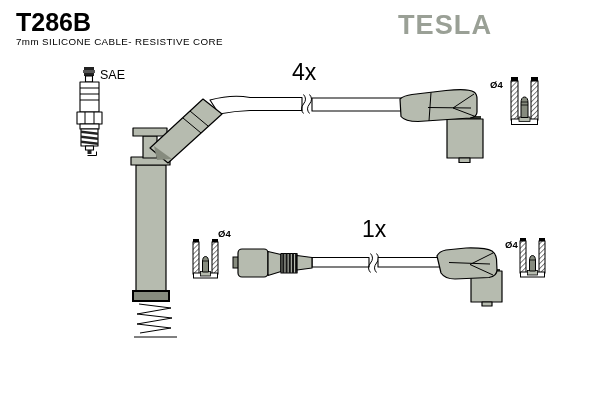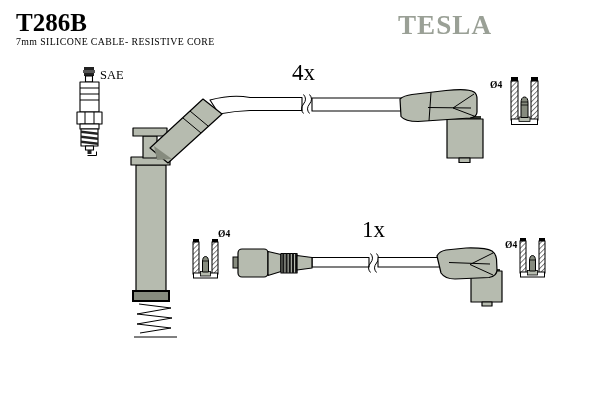--- a/index.html
+++ b/index.html
@@ -1,19 +1,19 @@
 <!DOCTYPE html>
 <html style="--boot-gray: #b6bbaf; --boot-gray-dark: #868b7e; --band-dark: #2f332c; --stripe-dark: #161616; --logo-gray: #9aa096; --outline: #000000; --text: #000000; --background: #ffffff;"><head>
 <meta charset="utf-8">
 <style>
   html,body{margin:0;padding:0;background:#fff;}
   .stage{
     position:relative;width:600px;height:400px;
     background:var(--background,#fff);
-    font-family:Liberation Serif, serif;
+    font-family:Liberation Sans, sans-serif;
     overflow:hidden;
   }
   svg{display:block;}
   text{fill:var(--text,#000);}
   .part-number{font-size:25px;font-weight:bold;}
   .subtitle{font-size:9.8px;letter-spacing:0.4px;}
   .brand{font-size:27px;font-weight:bold;fill:var(--logo-gray,#9aa096);letter-spacing:1px;}
   .qty{font-size:23px;}
   .sae{font-size:12.5px;}
   .dia{font-size:9.5px;font-weight:bold;}

